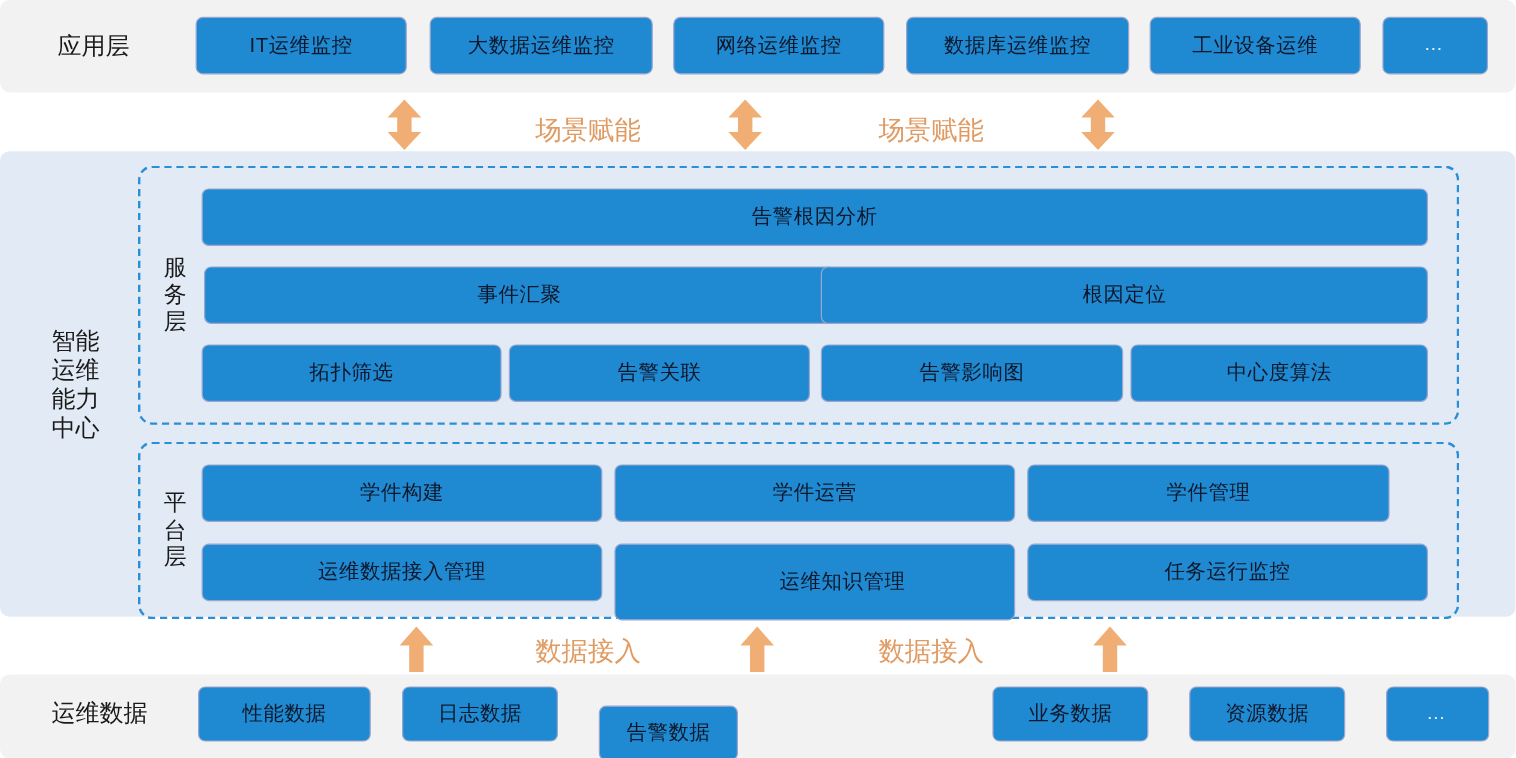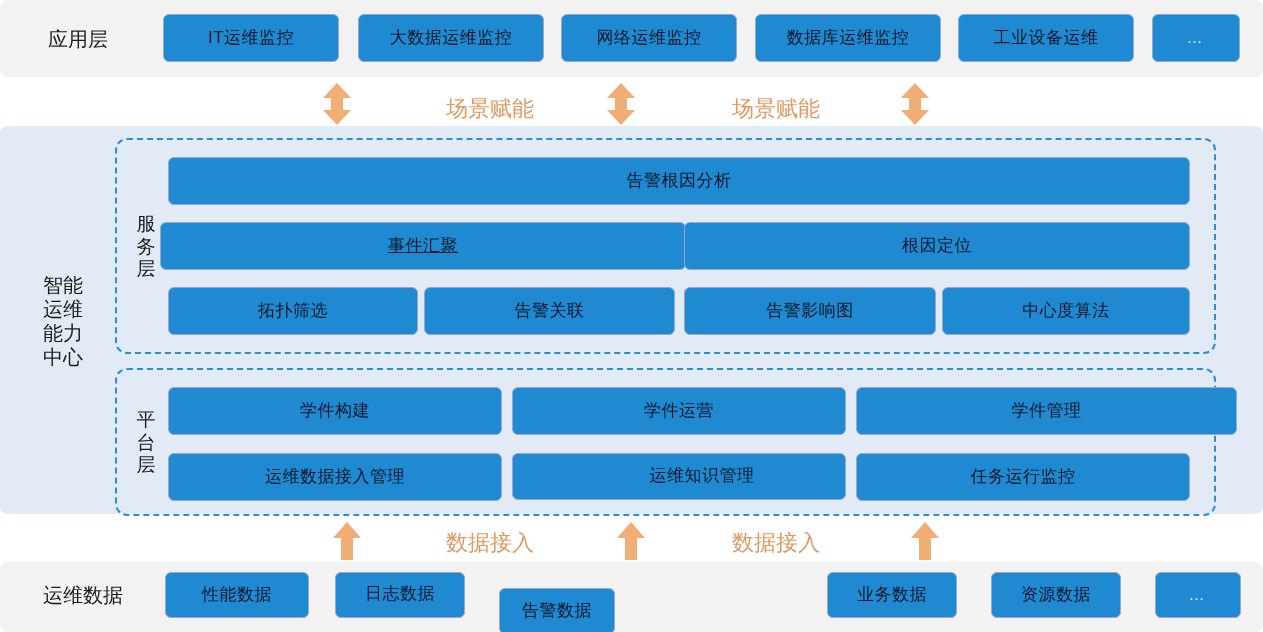--- a/index.html
+++ b/index.html
@@ -134,41 +134,41 @@
 
   <div class="dashbox" style="left:115px; top:138px; width:1101px; height:216px;"></div>
   <div class="vlabel" style="left:131px; top:212px; height:70px;">
     <span>服</span>
     <span>务</span>
     <span>层</span>
   </div>
 
   <div class="bluebox" style="left:168px; top:157px; width:1022px; height:48px;">告警根因分析</div>
 
-  <div class="bluebox" style="left:160px; top:222px; width:526px; height:48px;text-decoration:underline;">事件汇聚</div>
+  <div class="bluebox" style="left:170px; top:222px; width:526px; height:48px;">事件汇聚</div>
   <div class="bluebox" style="left:168px; top:287px; width:250px; height:48px;">拓扑筛选</div>
 
   <div class="bluebox" style="left:684px; top:222px; width:506px; height:48px;">根因定位</div>
   <div class="bluebox" style="left:424px; top:287px; width:251px; height:48px;">告警关联</div>
   <div class="bluebox" style="left:684px; top:287px; width:252px; height:48px;">告警影响图</div>
   <div class="bluebox" style="left:942px; top:287px; width:248px; height:48px;">中心度算法</div>
 
   <div class="dashbox" style="left:115px; top:368px; width:1101px; height:148px;"></div>
   <div class="vlabel" style="left:131px; top:408px; height:70px;">
     <span>平</span>
     <span>台</span>
     <span>层</span>
   </div>
 
   <div class="bluebox" style="left:168px; top:387px; width:334px; height:48px;">学件构建</div>
   <div class="bluebox" style="left:512px; top:387px; width:334px; height:48px;">学件运营</div>
-  <div class="bluebox" style="left:856px; top:387px; width:381px; height:48px;">学件管理</div>
+  <div class="bluebox" style="left:856px; top:387px; width:302px; height:48px;">学件管理</div>
 
   <div class="bluebox" style="left:168px; top:453px; width:334px; height:48px;">运维数据接入管理</div>
-  <div class="bluebox" style="left:512px; top:453px; width:334px; height:47px;padding-left:46px;">运维知识管理</div>
+  <div class="bluebox" style="left:512px; top:453px; width:334px; height:64px;padding-left:46px;">运维知识管理</div>
   <div class="bluebox" style="left:856px; top:453px; width:334px; height:48px;">任务运行监控</div>
 
   <div class="arrow" style="left:332px; top:522px;">
     <svg width="30" height="38" viewBox="0 0 30 38">
       <polygon points="15,0 29,16 21,16 21,38 9,38 9,16 1,16" fill="#F0AD74"></polygon>
     </svg>
   </div>
   <div class="connector-label" style="left:420px; top:528px; width:140px;">数据接入</div>
   <div class="arrow" style="left:616px; top:522px;">
     <svg width="30" height="38" viewBox="0 0 30 38">
@@ -180,19 +180,19 @@
     <svg width="30" height="38" viewBox="0 0 30 38">
       <polygon points="15,0 29,16 21,16 21,38 9,38 9,16 1,16" fill="#F0AD74"></polygon>
     </svg>
   </div>
 
   <div class="band band-grey" style="left:0px; top:562px; width:1263px; height:70px;"></div>
 
   <div class="band-label" style="left:18px; top:578px; width:130px; height:34px;">运维数据</div>
 
   <div class="bluebox" style="left:165px; top:572px; width:144px; height:46px;">性能数据</div>
-  <div class="bluebox" style="left:335px; top:572px; width:130px; height:46px;font-family:Liberation Mono, monospace;">日志数据</div>
+  <div class="bluebox" style="left:335px; top:572px; width:130px; height:46px;">日志数据</div>
   <div class="bluebox" style="left:499px; top:588px; width:116px; height:46px;">告警数据</div>
   <div class="bluebox" style="left:827px; top:572px; width:130px; height:46px;">业务数据</div>
   <div class="bluebox" style="left:991px; top:572px; width:130px; height:46px;">资源数据</div>
   <div class="bluebox ellipsis" style="left:1155px; top:572px; width:86px; height:46px;">…</div>
 
 </div>
 
 </body></html>

